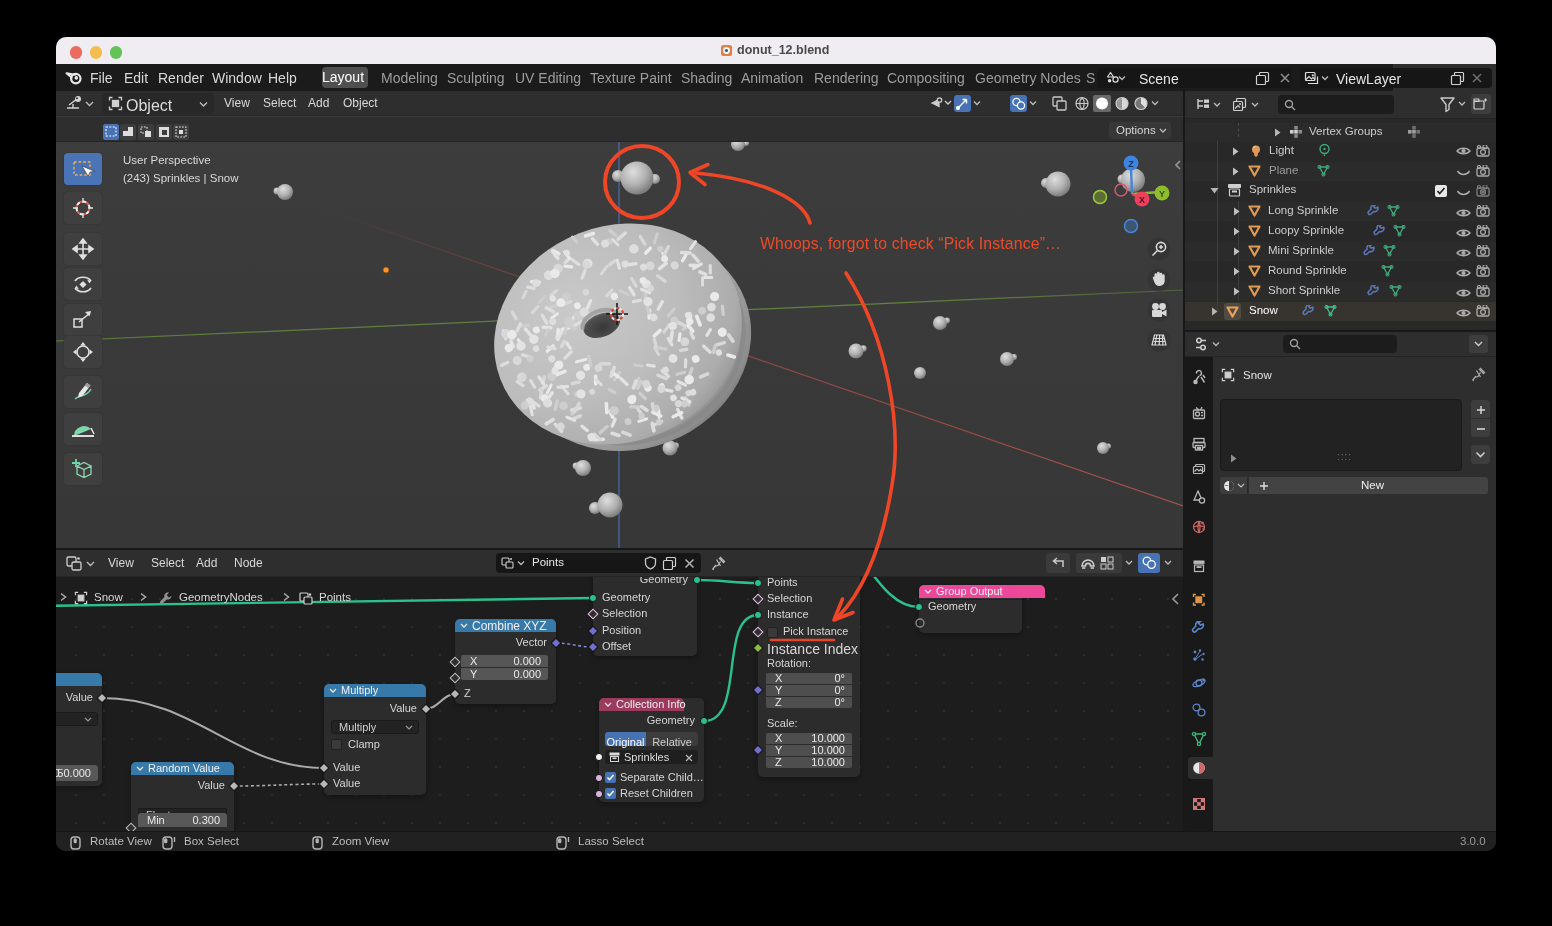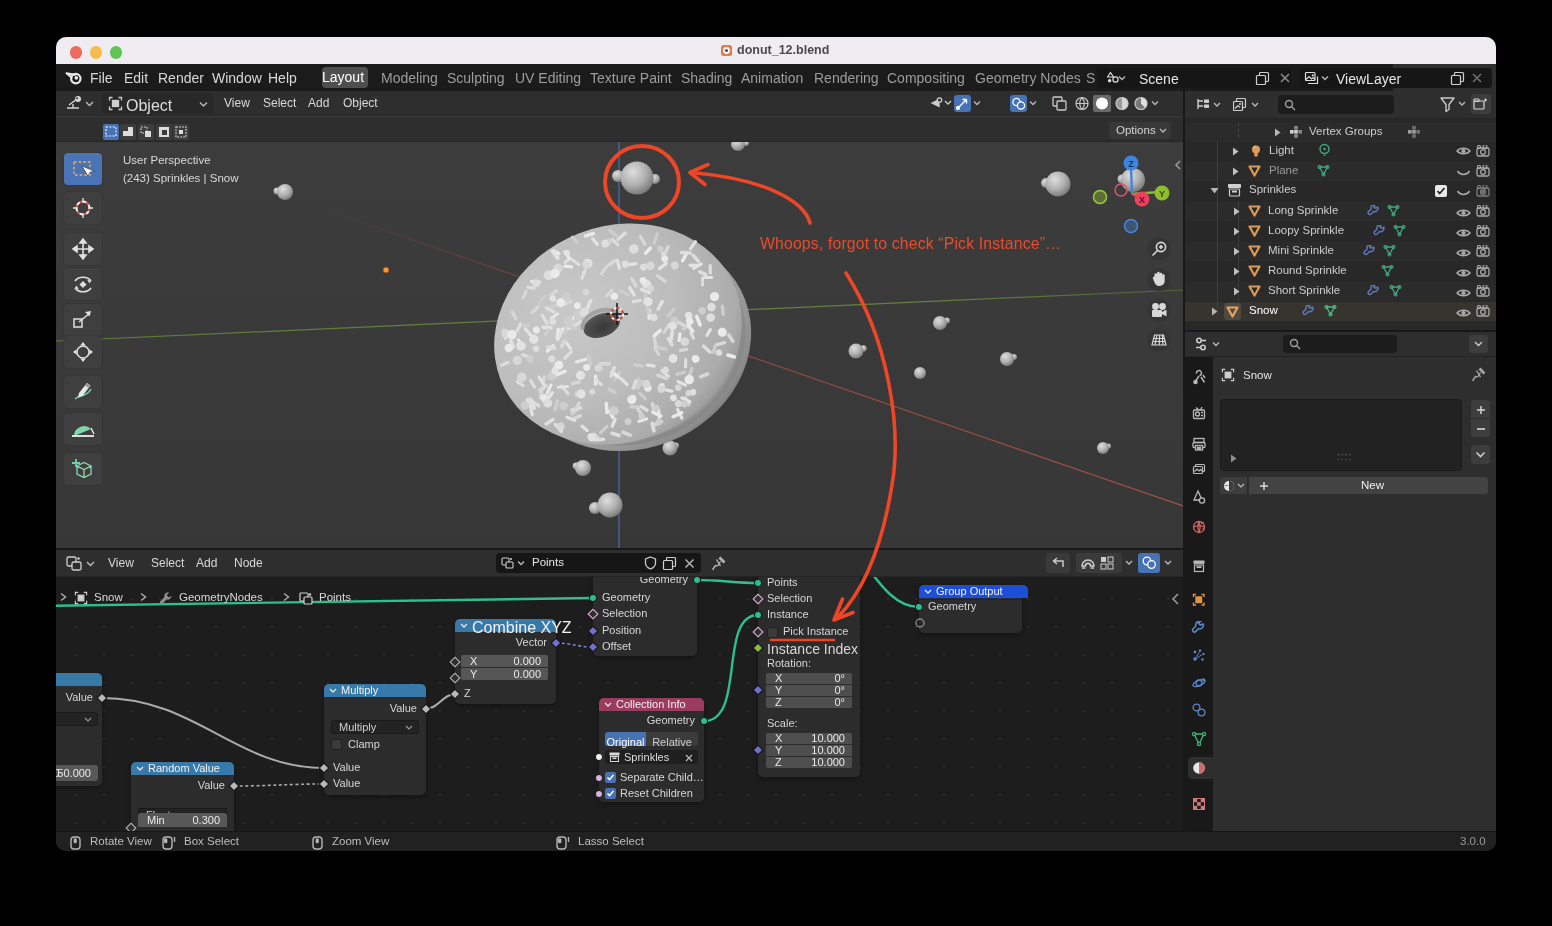--- a/index.html
+++ b/index.html
@@ -1075,21 +1075,21 @@
         <div class="abs" style="left:7px;top:55px;width:11px;height:11px;background:#3a3a3a;border:1px solid #222;border-radius:2px"></div>
         <span class="abs" style="left:24px;top:54px;font-size:11px;color:#d6d6d6;white-space:nowrap">Clamp</span>
         <span class="abs" style="left:9px;top:77px;font-size:11px;color:#d6d6d6;white-space:nowrap">Value</span>
         <span class="abs" style="left:9px;top:93px;font-size:11px;color:#d6d6d6;white-space:nowrap">Value</span>
       </div>
 <div class="abs" style="left:399px;top:69px;width:101px;height:85px;background:#2e2e2eef;border-radius:5px;box-shadow:0 2px 5px #00000055">
         <div class="abs" style="left:0;top:0;width:101px;height:13px;background:#3779a9;border-radius:5px 5px 0 0">
           <svg class="abs" style="left:5px;top:4px" width="8" height="6" viewBox="0 0 8 6">
             <path d="M1 1 l3 3 l3-3" stroke="#e8e8e8" stroke-width="1.3" fill="none"></path>
           </svg>
-          <span class="abs" style="left:17px;top:0px;font-size:16px;color:#f1f1f1;white-space:nowrap">Combine XYZ</span>
+          <span class="abs" style="left:17px;top:0px;font-size:12px;color:#f1f1f1;white-space:nowrap">Combine XYZ</span>
         </div>
         <span class="abs" style="right:9px;top:17px;font-size:11px;color:#d6d6d6;white-space:nowrap">Vector</span>
         <div class="abs" style="left:6px;top:36px;width:87px;height:12px;background:#565656;border-radius:2px 2px 0 0">
           <span class="abs" style="left:9px;top:-0.5px;font-size:11px;color:#e9e9e9">X</span>
           <span class="abs" style="right:7px;top:-0.5px;font-size:11px;color:#e9e9e9">0.000</span>
         </div>
         <div class="abs" style="left:6px;top:49px;width:87px;height:12px;background:#565656;border-radius:0 0 2px 2px">
           <span class="abs" style="left:9px;top:-0.5px;font-size:11px;color:#e9e9e9">Y</span>
           <span class="abs" style="right:7px;top:-0.5px;font-size:11px;color:#e9e9e9">0.000</span>
         </div>
@@ -1097,21 +1097,21 @@
       </div>
 <div class="abs" style="left:537px;top:6px;width:104px;height:100px;background:#2e2e2eef;border-radius:5px;box-shadow:0 2px 5px #00000055">
         <div class="abs" style="left:0;top:0;width:104px;height:13px;background:#3779a9;border-radius:5px 5px 0 0"></div>
         <span class="abs" style="right:9px;top:17px;font-size:11px;color:#d6d6d6;white-space:nowrap">Geometry</span>
         <span class="abs" style="left:9px;top:35px;font-size:11px;color:#d6d6d6;white-space:nowrap">Geometry</span>
         <span class="abs" style="left:9px;top:51px;font-size:11px;color:#d6d6d6;white-space:nowrap">Selection</span>
         <span class="abs" style="left:9px;top:68px;font-size:11px;color:#d6d6d6;white-space:nowrap">Position</span>
         <span class="abs" style="left:9px;top:84px;font-size:11px;color:#d6d6d6;white-space:nowrap">Offset</span>
       </div>
 <div class="abs" style="left:543px;top:148px;width:105px;height:104px;background:#2e2e2eef;border-radius:5px;box-shadow:0 2px 5px #00000055">
-        <div class="abs" style="left:0;top:0;width:105px;height:13px;background:#9c3b5e;border-radius:5px 5px 0 0">
+        <div class="abs" style="left:0;top:0;width:85px;height:13px;background:#9c3b5e;border-radius:5px 5px 0 0">
           <svg class="abs" style="left:5px;top:4px" width="8" height="6" viewBox="0 0 8 6">
             <path d="M1 1 l3 3 l3-3" stroke="#e8e8e8" stroke-width="1.3" fill="none"></path>
           </svg>
           <span class="abs" style="left:17px;top:0px;font-size:11px;color:#f1f1f1;white-space:nowrap">Collection Info</span>
         </div>
         <span class="abs" style="right:9px;top:16px;font-size:11px;color:#d6d6d6;white-space:nowrap">Geometry</span>
         <div class="abs" style="left:6px;top:34px;width:41px;height:14px;background:#4772b3;border-radius:3px 0 0 3px;text-align:center"><span style="font-size:11px;color:#fff">Original</span></div>
         <div class="abs" style="left:47px;top:34px;width:52px;height:14px;background:#3c3c3c;border-radius:0 3px 3px 0;text-align:center"><span style="font-size:11px;color:#ccc">Relative</span></div>
         <div class="abs" style="left:6px;top:52px;width:93px;height:14px;background:#1f1f1f;border-radius:3px">
           <svg class="abs" style="left:4px;top:2px" width="11" height="10" viewBox="0 0 11 10">
@@ -1165,21 +1165,21 @@
         <div class="abs" style="left:8px;top:187px;width:86px;height:11px;background:#4e4e4e;border-radius:0">
           <span class="abs" style="left:9px;top:-1.0px;font-size:11px;color:#e9e9e9">Y</span>
           <span class="abs" style="right:7px;top:-1.0px;font-size:11px;color:#e9e9e9">10.000</span>
         </div>
         <div class="abs" style="left:8px;top:199px;width:86px;height:11px;background:#4e4e4e;border-radius:0 0 2px 2px">
           <span class="abs" style="left:9px;top:-1.0px;font-size:11px;color:#e9e9e9">Z</span>
           <span class="abs" style="right:7px;top:-1.0px;font-size:11px;color:#e9e9e9">10.000</span>
         </div>
       </div>
 <div class="abs" style="left:863px;top:35px;width:103px;height:48px;background:#2e2e2eef;border-radius:5px;box-shadow:0 2px 5px #00000055">
-        <div class="abs" style="left:0;top:0;width:109px;height:13px;background:#1d4ed8;border-radius:5px 5px 0 0">
+        <div class="abs" style="left:0;top:0;width:126px;height:13px;background:#ec4899;border-radius:5px 5px 0 0">
           <svg class="abs" style="left:5px;top:4px" width="8" height="6" viewBox="0 0 8 6">
             <path d="M1 1 l3 3 l3-3" stroke="#e8e8e8" stroke-width="1.3" fill="none"></path>
           </svg>
           <span class="abs" style="left:17px;top:0px;font-size:11px;color:#f1f1f1;white-space:nowrap">Group Output</span>
         </div>
         <div class="abs" style="left:0;top:14px;width:103px;height:1px;background:#222"></div>
         <span class="abs" style="left:9px;top:15px;font-size:11px;color:#d6d6d6;white-space:nowrap">Geometry</span>
       </div>
 <svg class="abs" style="left:0;top:0" width="1127" height="281" viewBox="0 0 1127 281">
         <rect x="42.6" y="144.6" width="6.8" height="6.8" transform="rotate(45 46 148)" fill="#b8b8b8" stroke="#131313" stroke-width="1.1"></rect>

